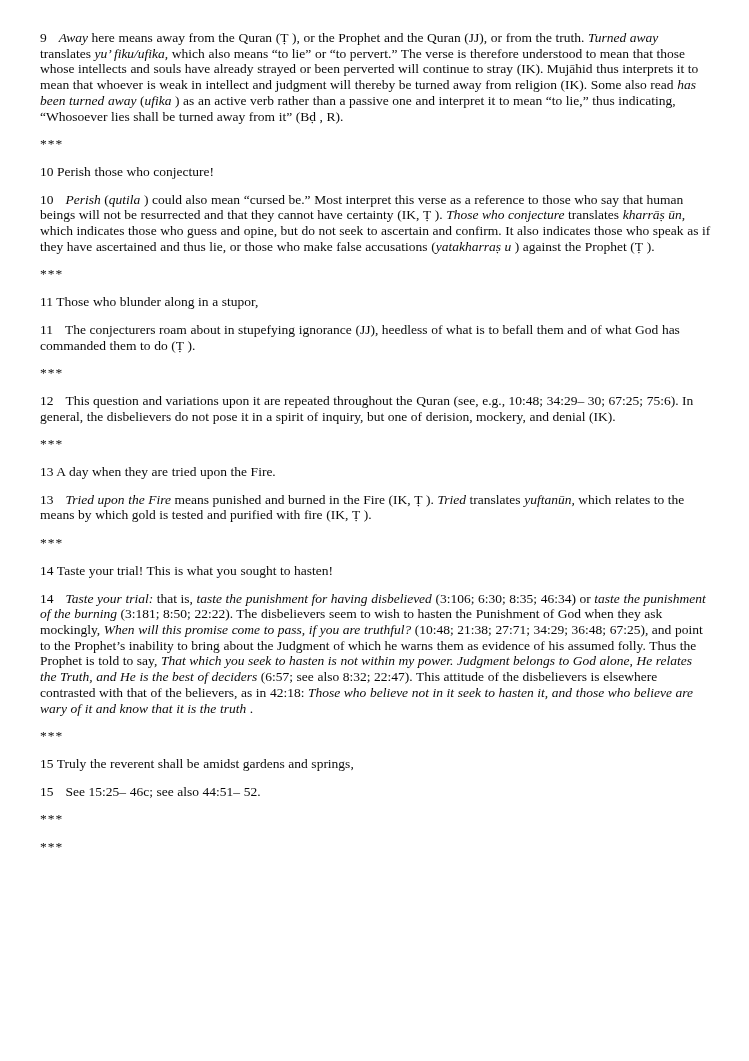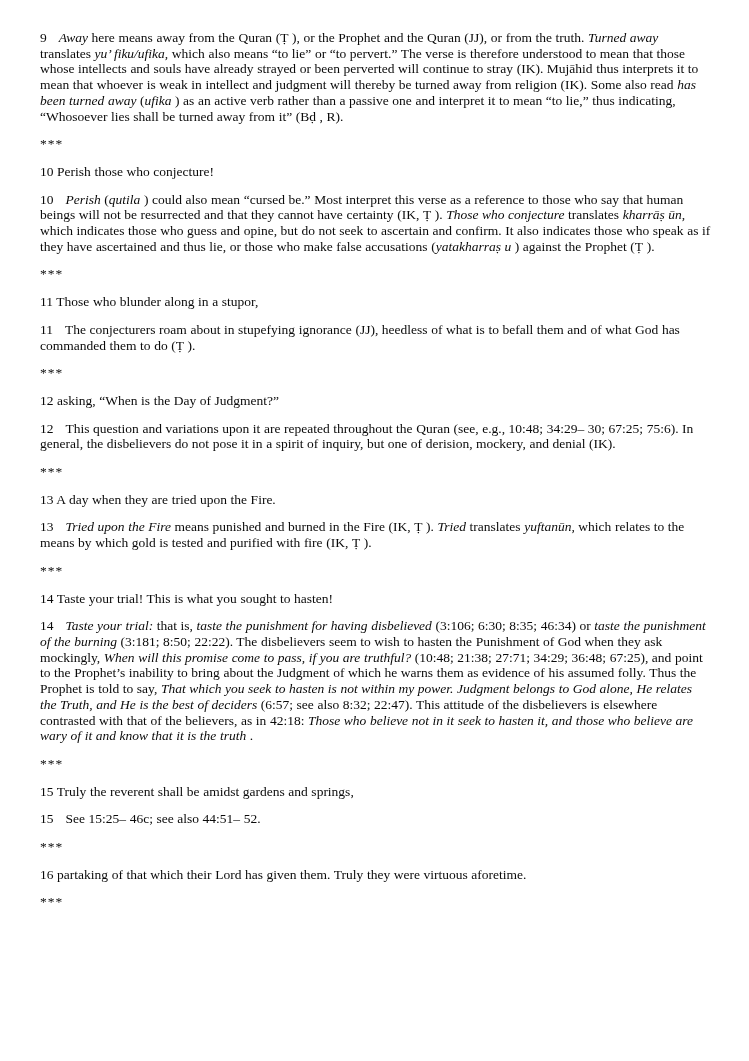--- a/index.html
+++ b/index.html
@@ -46,27 +46,25 @@
 
 <div class="page">
     <p class="para commentary"><span class="num">9</span><span class="it">Away</span><span> here means away from the Quran (Ṭ ), or the Prophet and the Quran (JJ), or from the truth. </span><span class="it">Turned away</span><span> translates </span><span class="it">yu’ fiku/ufika,</span><span> which also means “to lie” or “to pervert.” The verse is therefore understood to mean that those whose intellects and souls have already strayed or been perverted will continue to stray (IK). Mujāhid thus interprets it to mean that whoever is weak in intellect and judgment will thereby be turned away from religion (IK). Some also read </span><span class="it">has been turned away</span><span> (</span><span class="it">ufika</span><span> ) as an active verb rather than a passive one and interpret it to mean “to lie,” thus indicating, “Whosoever lies shall be turned away from it” (Bḍ , R).</span></p>
     <p class="para separator">***</p>
     <p class="para verse"><span>10 Perish those who conjecture!</span></p>
     <p class="para commentary"><span class="num">10</span><span class="it">Perish</span><span> (</span><span class="it">qutila</span><span> ) could also mean “cursed be.” Most interpret this verse as a reference to those who say that human beings will not be resurrected and that they cannot have certainty (IK, Ṭ ). </span><span class="it">Those who conjecture</span><span> translates </span><span class="it">kharrāṣ ūn,</span><span> which indicates those who guess and opine, but do not seek to ascertain and confirm. It also indicates those who speak as if they have ascertained and thus lie, or those who make false accusations (</span><span class="it">yatakharraṣ u</span><span> ) against the Prophet (Ṭ ).</span></p>
     <p class="para separator">***</p>
     <p class="para verse"><span>11 Those who blunder along in a stupor,</span></p>
     <p class="para commentary"><span class="num">11</span><span>The conjecturers roam about in stupefying ignorance (JJ), heedless of what is to befall them and of what God has commanded them to do (Ṭ ).</span></p>
     <p class="para separator">***</p>
-    <p class="para verse"><span>12 asking, “When is the Day of Judgment?”</span></p>
     <p class="para commentary"><span class="num">12</span><span>This question and variations upon it are repeated throughout the Quran (see, e.g., 10:48; 34:29– 30; 67:25; 75:6). In general, the disbelievers do not pose it in a spirit of inquiry, but one of derision, mockery, and denial (IK).</span></p>
     <p class="para separator">***</p>
     <p class="para verse"><span>13 A day when they are tried upon the Fire.</span></p>
     <p class="para commentary"><span class="num">13</span><span class="it">Tried upon the Fire</span><span> means punished and burned in the Fire (IK, Ṭ ). </span><span class="it">Tried</span><span> translates </span><span class="it">yuftanūn,</span><span> which relates to the means by which gold is tested and purified with fire (IK, Ṭ ).</span></p>
     <p class="para separator">***</p>
     <p class="para verse"><span>14 Taste your trial! This is what you sought to hasten!</span></p>
     <p class="para commentary"><span class="num">14</span><span class="it">Taste your trial:</span><span> that is, </span><span class="it">taste the punishment for having disbelieved</span><span> (3:106; 6:30; 8:35; 46:34) or </span><span class="it">taste the punishment of the burning</span><span> (3:181; 8:50; 22:22). The disbelievers seem to wish to hasten the Punishment of God when they ask mockingly, </span><span class="it">When will this promise come to pass, if you are truthful?</span><span> (10:48; 21:38; 27:71; 34:29; 36:48; 67:25), and point to the Prophet’s inability to bring about the Judgment of which he warns them as evidence of his assumed folly. Thus the Prophet is told to say, </span><span class="it">That which you seek to hasten is not within my power. Judgment belongs to God alone, He relates the Truth, and He is the best of deciders</span><span> (6:57; see also 8:32; 22:47). This attitude of the disbelievers is elsewhere contrasted with that of the believers, as in 42:18: </span><span class="it">Those who believe not in it seek to hasten it, and those who believe are wary of it and know that it is the truth</span><span> .</span></p>
     <p class="para separator">***</p>
     <p class="para verse"><span>15 Truly the reverent shall be amidst gardens and springs,</span></p>
     <p class="para commentary"><span class="num">15</span><span>See 15:25– 46c; see also 44:51– 52.</span></p>
     <p class="para separator">***</p>
-    <p class="para verse"><span>16 partaking of that which their Lord has given them. Truly they were virtuous aforetime.</span></p>
     <p class="para separator">***</p>
   </div>
 
 </body></html>

